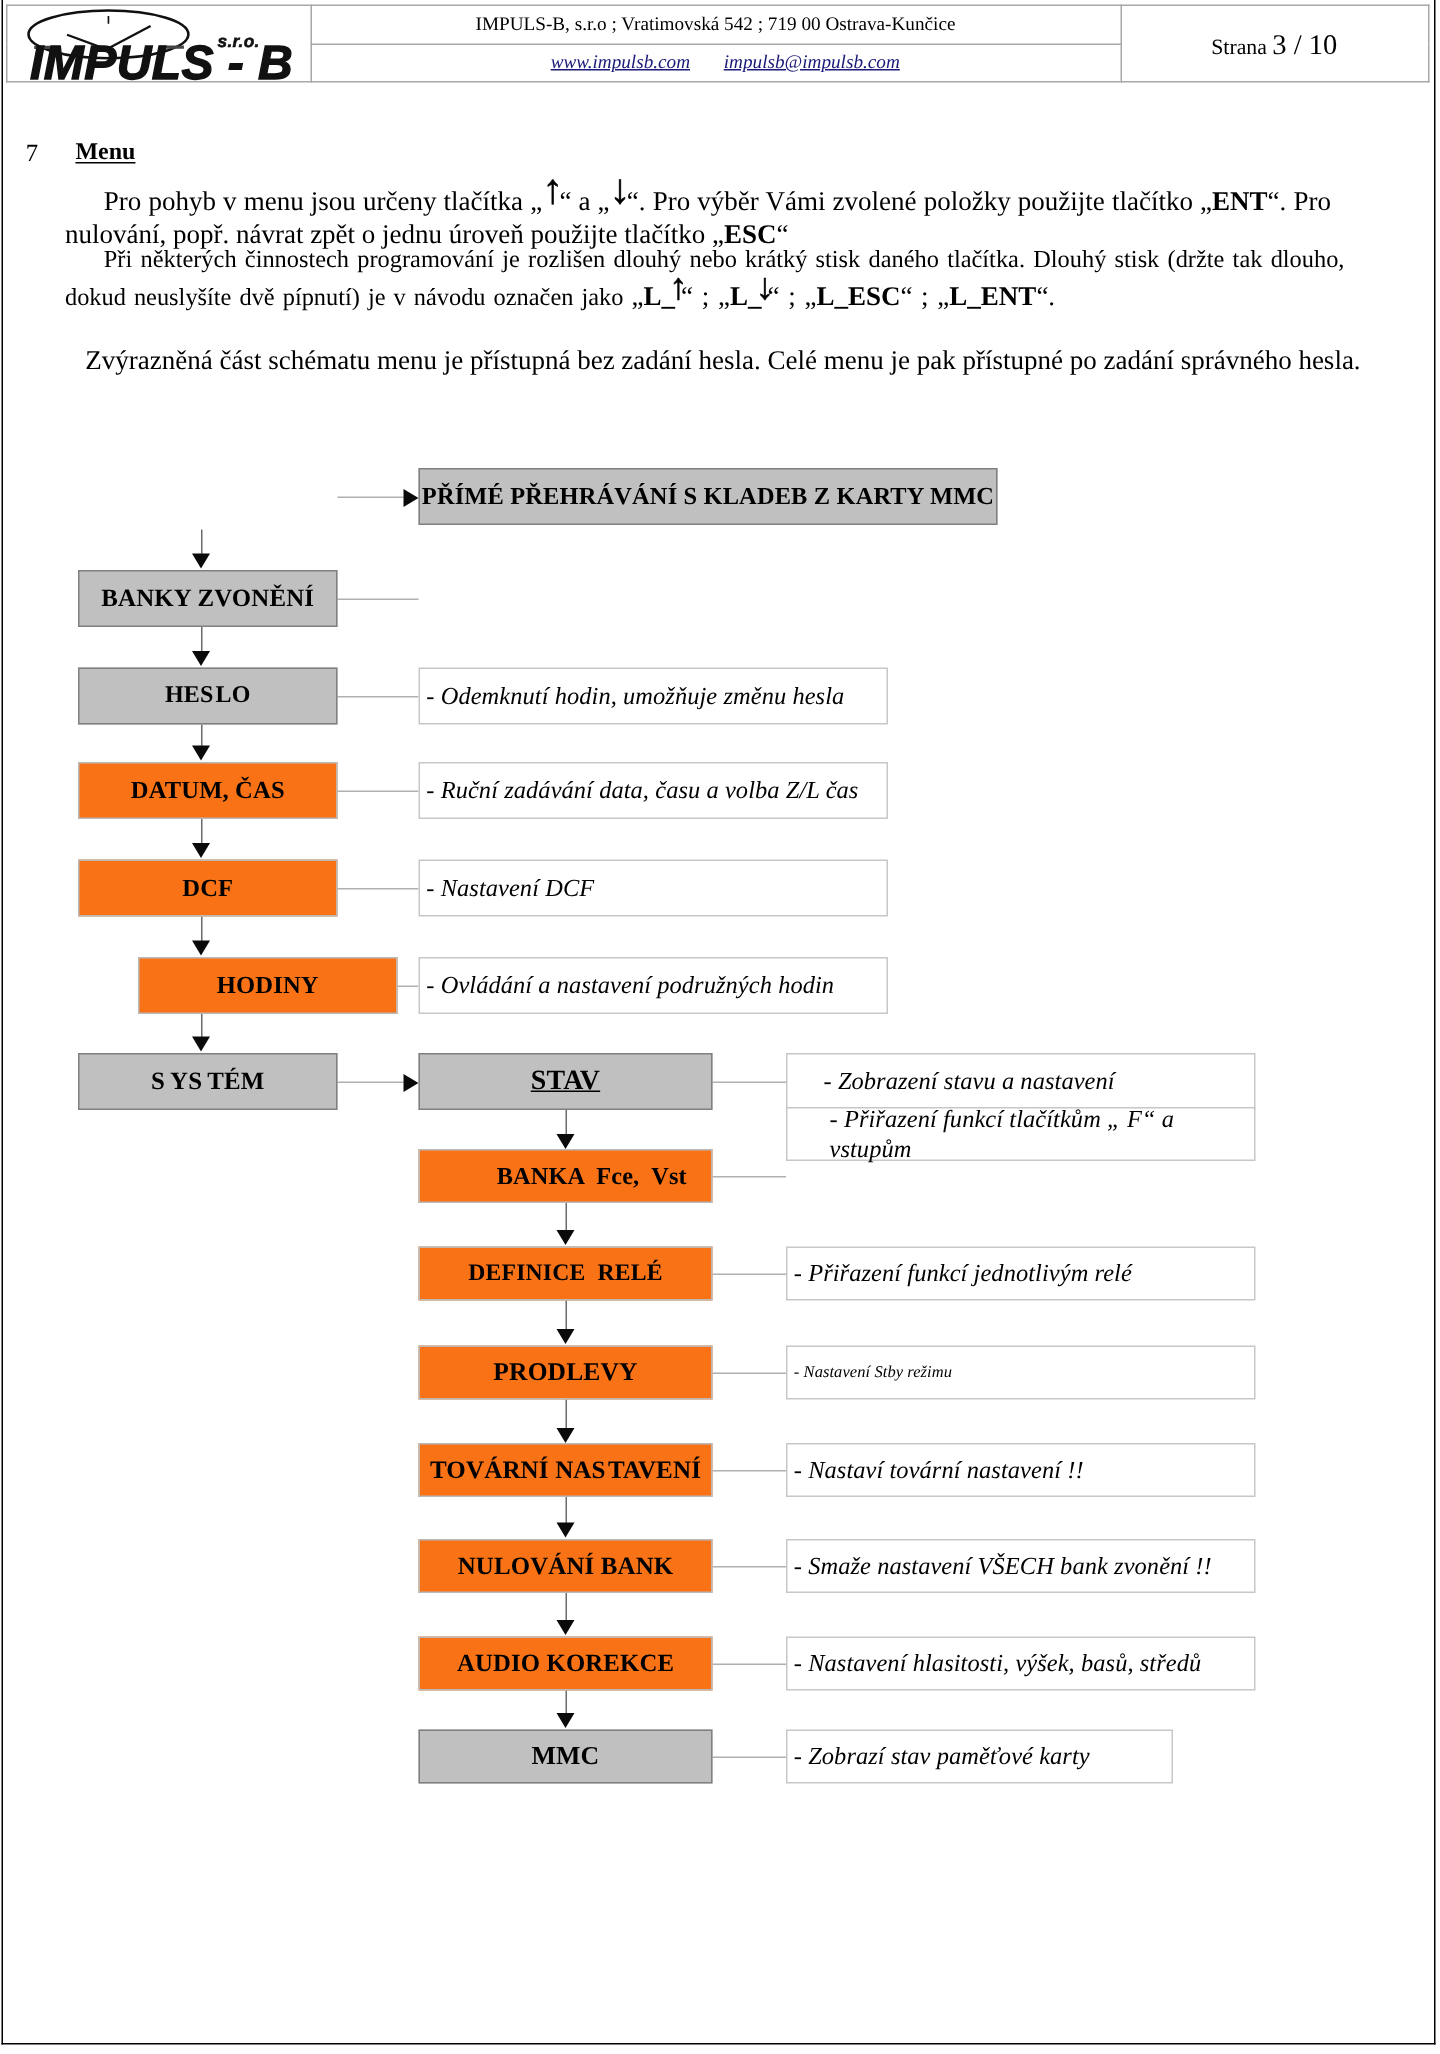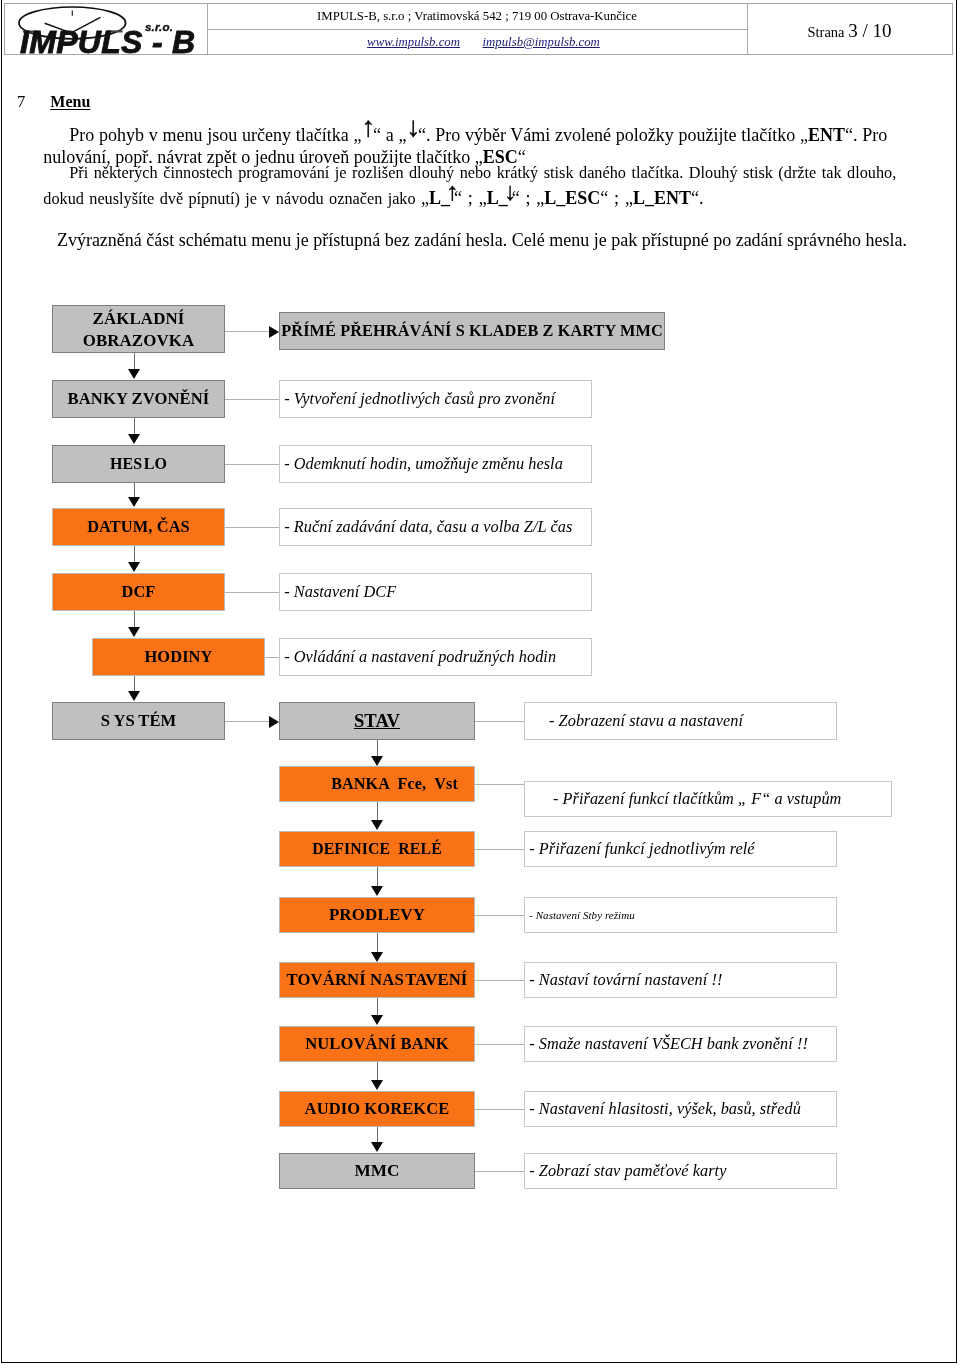--- a/index.html
+++ b/index.html
@@ -143,44 +143,41 @@
       <div class="vstem" style="left: 377px; top: 998.3px; height: 18.9px;"></div>
       <div class="ahd down" style="left: 371.2px; top: 1015.4px;"></div>
       <div class="vstem" style="left: 377px; top: 1062.2px; height: 19.6px;"></div>
       <div class="ahd down" style="left: 371.2px; top: 1080px;"></div>
       <div class="vstem" style="left: 377px; top: 1126.8px; height: 17.4px;"></div>
       <div class="ahd down" style="left: 371.2px; top: 1142.4px;"></div>
       <div class="conn" style="left: 225px; top: 331px; width: 44px;"></div>
       <div class="ahd right" style="left: 268.5px; top: 325.5px;"></div>
       <div class="conn" style="left: 225px; top: 721px; width: 44px;"></div>
       <div class="ahd right" style="left: 268.5px; top: 715.5px;"></div>
-      <div class="node gray" style="left: 52px; top: 305px; width: 173px; height: 48px; font-size: 16.9px; line-height: 22.3px; padding-top: 2px; white-space: pre-wrap;">ZÁKLADNÍ
-OBRAZOVKA</div>
       <div class="node gray" style="left: 279px; top: 312px; width: 386px; height: 38px; font-size: 16.3px; white-space: pre-wrap;">PŘÍMÉ PŘEHRÁVÁNÍ S KLADEB Z KARTY MMC</div>
       <div class="node gray" style="left: 52px; top: 380px; width: 173px; height: 38px; font-size: 16.6px; white-space: pre-wrap;">BANKY ZVONĚNÍ</div>
       <div class="node gray" style="left: 52px; top: 444.5px; width: 173px; height: 38px; font-size: 16px; white-space: pre-wrap;">HES LO</div>
       <div class="node white" style="left: 52px; top: 508px; width: 173px; height: 38px; font-size: 16.4px; white-space: pre-wrap;">DATUM, ČAS</div>
       <div class="node white" style="left: 52px; top: 573px; width: 173px; height: 38px; font-size: 16.4px; white-space: pre-wrap;">DCF</div>
       <div class="node white" style="left: 52px; top: 638px; width: 173px; height: 38px; font-size: 16.4px; white-space: pre-wrap; margin-left: 40px;">HODINY</div>
       <div class="node gray" style="left: 52px; top: 702px; width: 173px; height: 38px; font-size: 16.6px; white-space: pre-wrap;">S YS TÉM</div>
       <div class="node gray" style="left: 279px; top: 702px; width: 196px; height: 38px; font-size: 18.6px; white-space: pre-wrap; text-decoration: underline;">STAV</div>
       <div class="node white" style="left: 279px; top: 766.4px; width: 196px; height: 36px; font-size: 16.2px; white-space: pre-wrap; padding-left: 35px;">BANKA  Fce,  Vst</div>
       <div class="node white" style="left: 279px; top: 831px; width: 196px; height: 36px; font-size: 15.8px; white-space: pre-wrap;">DEFINICE  RELÉ</div>
       <div class="node white" style="left: 279px; top: 897.2px; width: 196px; height: 36px; font-size: 17px; white-space: pre-wrap;">PRODLEVY</div>
       <div class="node white" style="left: 279px; top: 962.3px; width: 196px; height: 36px; font-size: 16.7px; white-space: pre-wrap;">TOVÁRNÍ NAS TAVENÍ</div>
       <div class="node white" style="left: 279px; top: 1026.2px; width: 196px; height: 36px; font-size: 16.6px; white-space: pre-wrap;">NULOVÁNÍ BANK</div>
       <div class="node white" style="left: 279px; top: 1090.8px; width: 196px; height: 36px; font-size: 16.5px; white-space: pre-wrap;">AUDIO KOREKCE</div>
       <div class="node gray" style="left: 279px; top: 1153.2px; width: 196px; height: 36px; font-size: 17.2px; white-space: pre-wrap;">MMC</div>
-      <div class="desc" style="left: 279px; top: 380px; width: 313px; height: 38px; font-size: 16.3px;">- Vytvoření jednotlivých časů pro zvonění</div>
       <div class="desc" style="left: 279px; top: 444.5px; width: 313px; height: 38px; font-size: 16.3px;">- Odemknutí hodin, umožňuje změnu hesla</div>
       <div class="desc" style="left: 279px; top: 508px; width: 313px; height: 38px; font-size: 16.3px;">- Ruční zadávání data, času a volba Z/L čas</div>
       <div class="desc" style="left: 279px; top: 573px; width: 313px; height: 38px; font-size: 16.3px;">-  Nastavení DCF</div>
       <div class="desc" style="left: 279px; top: 638px; width: 313px; height: 38px; font-size: 16.3px;">- Ovládání a nastavení podružných hodin</div>
       <div class="desc" style="left: 524px; top: 702px; width: 313px; height: 38px; font-size: 16.3px; padding-left: 24px;">- Zobrazení stavu a nastavení</div>
-      <div class="desc" style="left: 524px; top: 781px; width: 368px; height: 36px; font-size: 16.3px; padding-left: 28px;">- Přiřazení funkcí tlačítkům „ F“ a vstupům</div>
+      <div class="desc" style="left: 524px; top: 738px; width: 313px; height: 36px; font-size: 16.3px; padding-left: 28px;">- Přiřazení funkcí tlačítkům „ F“ a vstupům</div>
       <div class="desc" style="left: 524px; top: 831px; width: 313px; height: 36px; font-size: 16.3px;">- Přiřazení funkcí jednotlivým relé</div>
       <div class="desc" style="left: 524px; top: 897.2px; width: 313px; height: 36px; font-size: 11px;">- Nastavení Stby režimu</div>
       <div class="desc" style="left: 524px; top: 962.3px; width: 313px; height: 36px; font-size: 16.3px;">- Nastaví tovární nastavení !!</div>
       <div class="desc" style="left: 524px; top: 1090.8px; width: 313px; height: 36px; font-size: 16.3px;">- Nastavení hlasitosti, výšek, basů, středů</div>
       <div class="desc" style="left: 524px; top: 1026.2px; width: 313px; height: 36px; font-size: 16.3px;">- Smaže nastavení VŠECH bank zvonění !!</div>
-      <div class="desc" style="left: 524px; top: 1153.2px; width: 313px; height: 36px; font-size: 16.3px;">- Zobrazí stav paměťové karty</div>
+      <div class="desc" style="left: 524px; top: 1153.2px; width: 258px; height: 36px; font-size: 16.3px;">- Zobrazí stav paměťové karty</div>
     </div>
 </div>
 
 </body></html>

